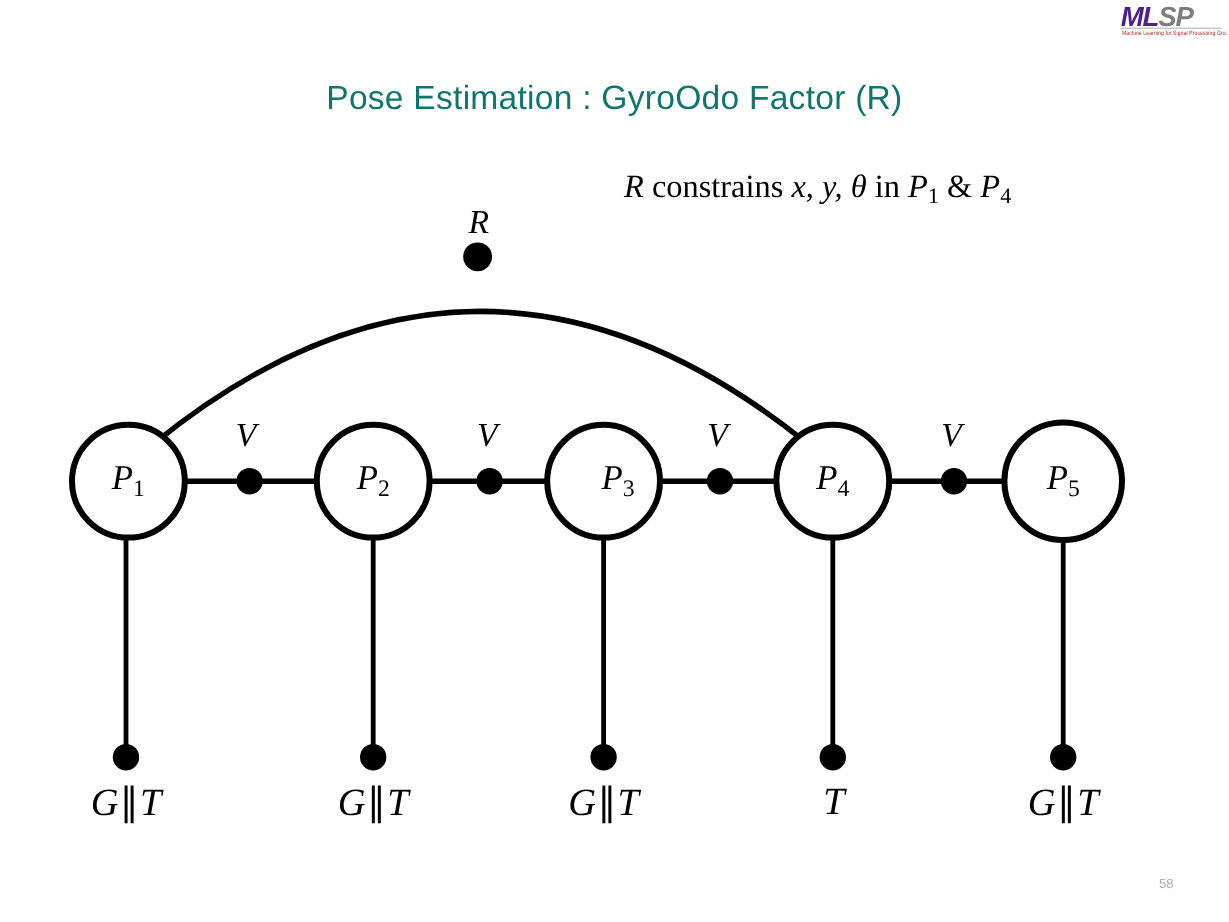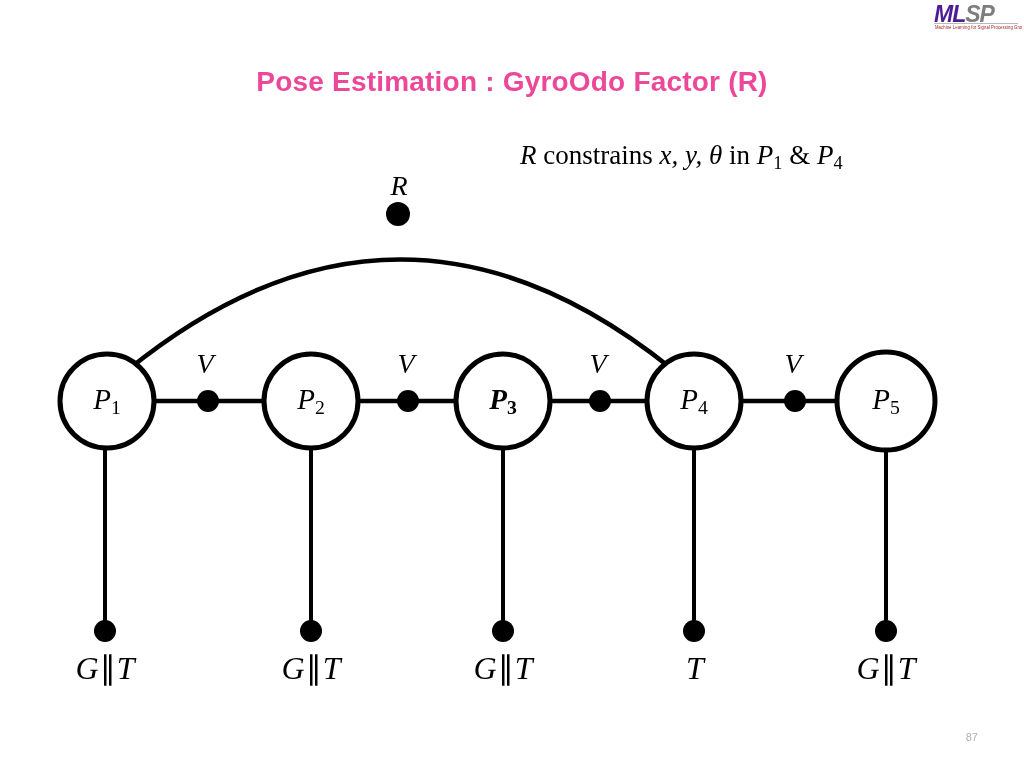--- a/index.html
+++ b/index.html
@@ -64,23 +64,23 @@
     background: #b9b9b9;
   }
 
   
   #title {
     position: absolute;
     left: 0;
     right: 0;
     top: 66px;
     text-align: center;
-    color: #ec4899;
-    font-family: "Liberation Sans", sans-serif;
-    font-weight: bold;
+    color: #0f766e;
+    font-family: "Liberation Sans", sans-serif;
+    font-weight: normal;
     font-size: 28px;
     letter-spacing: 0.2px;
   }
 
   
   #caption {
     position: absolute;
     left: 520px;
     top: 140px;
     width: 500px;
@@ -185,32 +185,32 @@
         <circle cx="105" cy="631" r="11"></circle>
         <circle cx="311" cy="631" r="11"></circle>
         <circle cx="503" cy="631" r="11"></circle>
         <circle cx="694" cy="631" r="11"></circle>
         <circle cx="886" cy="631" r="11"></circle>
       </g>
     </svg>
 
     <div class="glabel node-label" style="left:107px; top:401px;"><span>P</span><span class="sub">1</span></div>
     <div class="glabel node-label" style="left:311px; top:401px;"><span>P</span><span class="sub">2</span></div>
-    <div class="glabel node-label" style="left:503px; top:401px;font-weight:bold;"><span>P</span><span class="sub">3</span></div>
+    <div class="glabel node-label" style="left:515px; top:401px;"><span>P</span><span class="sub">3</span></div>
     <div class="glabel node-label" style="left:694px; top:401px;"><span>P</span><span class="sub">4</span></div>
     <div class="glabel node-label" style="left:886px; top:401px;"><span>P</span><span class="sub">5</span></div>
 
     <div class="glabel factor-label" style="left:399px; top:186px;">R</div>
     <div class="glabel factor-label" style="left:205px; top:364px;">V</div>
     <div class="glabel factor-label" style="left:406px; top:364px;">V</div>
     <div class="glabel factor-label" style="left:598px; top:364px;">V</div>
     <div class="glabel factor-label" style="left:793px; top:364px;">V</div>
 
     <div class="glabel prior-label" style="left:105px; top:668px;"><span class="mi">G</span><span class="bar">∥</span><span class="mi">T</span></div>
     <div class="glabel prior-label" style="left:311px; top:668px;"><span class="mi">G</span><span class="bar">∥</span><span class="mi">T</span></div>
     <div class="glabel prior-label" style="left:503px; top:668px;"><span class="mi">G</span><span class="bar">∥</span><span class="mi">T</span></div>
     <div class="glabel prior-label" style="left:694px; top:668px;"><span class="mi"></span><span class="bar"></span><span class="mi">T</span></div>
     <div class="glabel prior-label" style="left:886px; top:668px;"><span class="mi">G</span><span class="bar">∥</span><span class="mi">T</span></div>
   </div>
 
-  <div id="pagenum">87</div>
+  <div id="pagenum">58</div>
 
 </div>
 
 </body></html>

